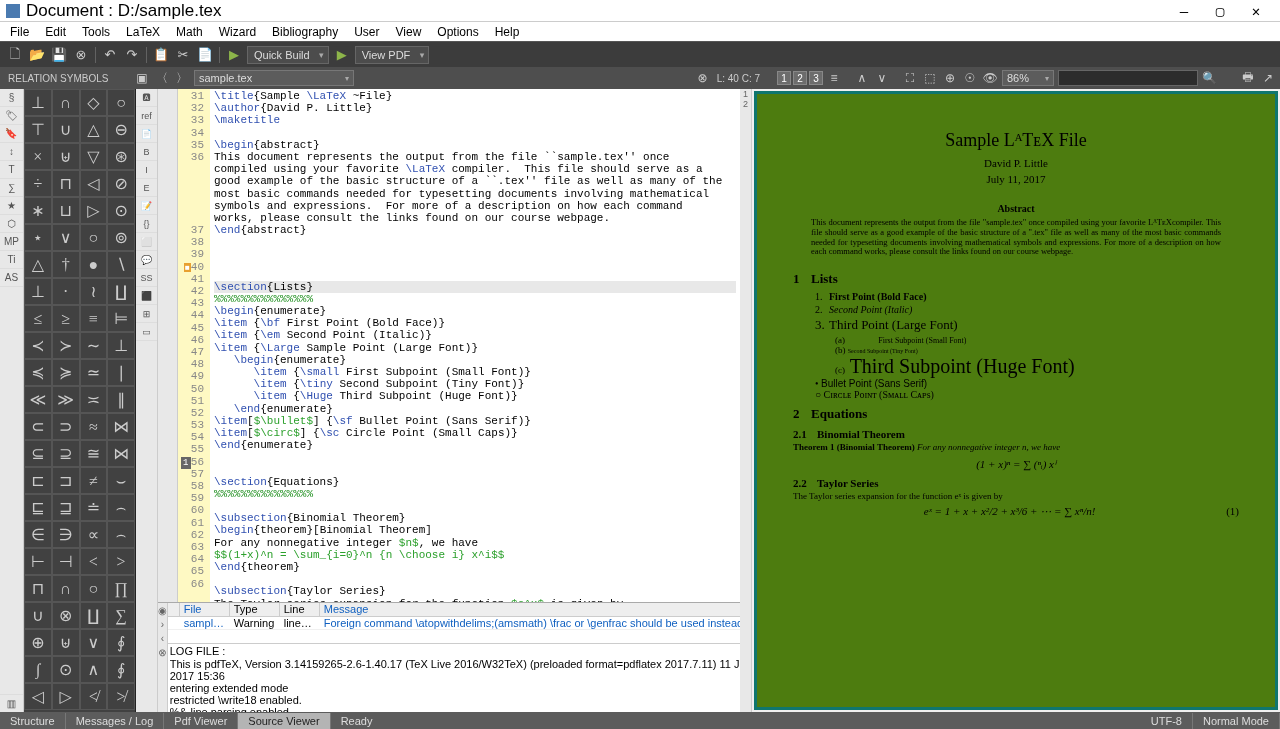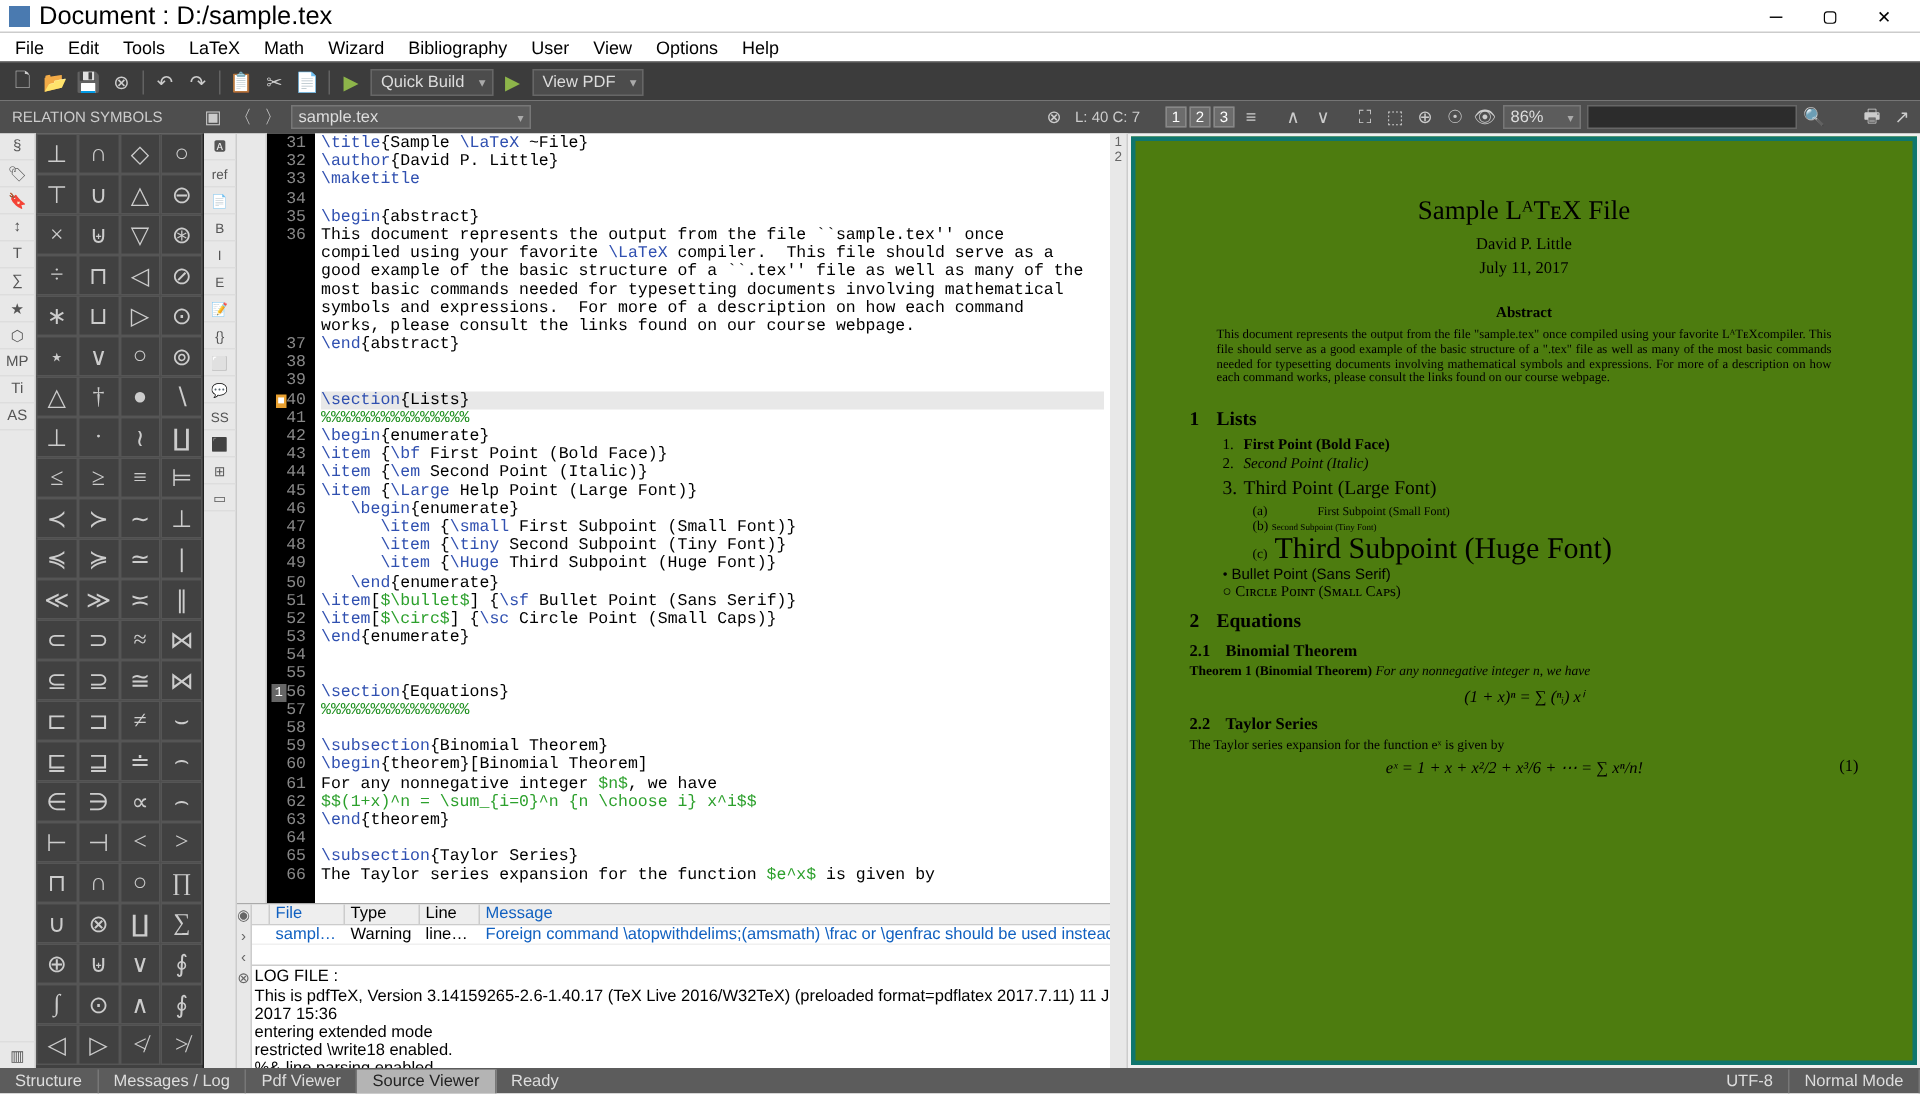--- a/index.html
+++ b/index.html
@@ -36,25 +36,25 @@
 .symbol-panel { width: 112px; background: #414141; border-right: 1px solid #222;}
 .symbol-grid { display: grid; grid-template-columns: repeat(4, 1fr); }
 .sym-cell { height: 27px; border: 1px solid #555; display: flex; align-items: center; justify-content: center; color: #ccc; font-size: 16px; font-family: serif;}
 
 .side-tools { width: 22px; background: #e8e8e8; border-right:1px solid #ccc; display:flex; flex-direction:column;}
 .st-btn { height: 18px; display:flex; align-items:center; justify-content:center; font-size:9px; color:#555; border-bottom:1px solid #ddd;}
 
 .editor-pane { flex: 1; display: flex; flex-direction: column; min-width: 0;}
 .editor-area { display:flex; flex: 1; min-height:0;}
 .fold-col { width:20px; background:#e8e8e8; border-right:1px solid #ccc;}
-.gutter { width: 32px; background: #000000; color: #888; font-family: "Courier New", monospace; font-size: 11px; text-align: right; padding-right:6px; line-height: 12.2px; padding-top:1px;}
+.gutter { width: 32px; background: #fef9c3; color: #888; font-family: "Courier New", monospace; font-size: 11px; text-align: right; padding-right:6px; line-height: 12.2px; padding-top:1px;}
 .gutter div { height: 12.2px; }
 .code { flex: 1; font-family: "Courier New", monospace; font-size: 11px; line-height: 12.2px; padding: 1px 4px 0 4px; background:#fff; overflow:hidden;}
 .code-line { height:12.2px; white-space: pre; }
-.code-line.current { background: #e8e8e8; }
+.code-line.current { background: #e8e8e8; margin-top: 20px; }
 .k { color: #3050b0; }
 .kg { color: #209020; }
 .km { color: #2ca02c; }
 .bm { background:#666; color:#fff; font-size:9px; display:inline-block; width:10px; text-align:center;}
 
 .bottom-split { height: 110px; border-top: 1px solid #aaa; display:flex; flex-direction:column;}
 .msg-head { height: 14px; background: #eee; border-bottom:1px solid #ccc; display:flex; font-size:11px;}
 .msg-head div { border-right:1px solid #ccc; padding:0 4px; }
 .msg-row { display:flex; font-size:11px; padding: 0; border-bottom:1px solid #f0f0f0;}
 .msg-row div { border-right:1px solid transparent; padding:0 4px; overflow:hidden; white-space:nowrap; text-overflow:ellipsis;}
@@ -355,21 +355,21 @@
           <div class="code-line"><span>symbols and expressions.  For more of a description on how each command</span></div>
           <div class="code-line"><span>works, please consult the links found on our course webpage.</span></div>
           <div class="code-line"><span class="k">\end</span><span>{abstract}</span></div>
           <div class="code-line"><span></span></div>
           <div class="code-line"><span></span></div>
           <div class="code-line current"><span class="k">\section</span><span>{Lists}</span></div>
           <div class="code-line"><span class="kg">%%%%%%%%%%%%%%%</span></div>
           <div class="code-line"><span class="k">\begin</span><span>{enumerate}</span></div>
           <div class="code-line"><span class="k">\item</span><span> {</span><span class="k">\bf</span><span> First Point (Bold Face)}</span></div>
           <div class="code-line"><span class="k">\item</span><span> {</span><span class="k">\em</span><span> Second Point (Italic)}</span></div>
-          <div class="code-line"><span class="k">\item</span><span> {</span><span class="k">\Large</span><span> Help Point (Large Font)}</span></div>
+          <div class="code-line"><span class="k">\item</span><span> {</span><span class="k">\Large</span><span> Sample Point (Large Font)}</span></div>
           <div class="code-line"><span>   </span><span class="k">\begin</span><span>{enumerate}</span></div>
           <div class="code-line"><span>      </span><span class="k">\item</span><span> {</span><span class="k">\small</span><span> First Subpoint (Small Font)}</span></div>
           <div class="code-line"><span>      </span><span class="k">\item</span><span> {</span><span class="k">\tiny</span><span> Second Subpoint (Tiny Font)}</span></div>
           <div class="code-line"><span>      </span><span class="k">\item</span><span> {</span><span class="k">\Huge</span><span> Third Subpoint (Huge Font)}</span></div>
           <div class="code-line"><span>   </span><span class="k">\end</span><span>{enumerate}</span></div>
           <div class="code-line"><span class="k">\item</span><span>[</span><span class="km">$\bullet$</span><span>] {</span><span class="k">\sf</span><span> Bullet Point (Sans Serif)}</span></div>
           <div class="code-line"><span class="k">\item</span><span>[</span><span class="km">$\circ$</span><span>] {</span><span class="k">\sc</span><span> Circle Point (Small Caps)}</span></div>
           <div class="code-line"><span class="k">\end</span><span>{enumerate}</span></div>
           <div class="code-line"><span></span></div>
           <div class="code-line"><span></span></div>

